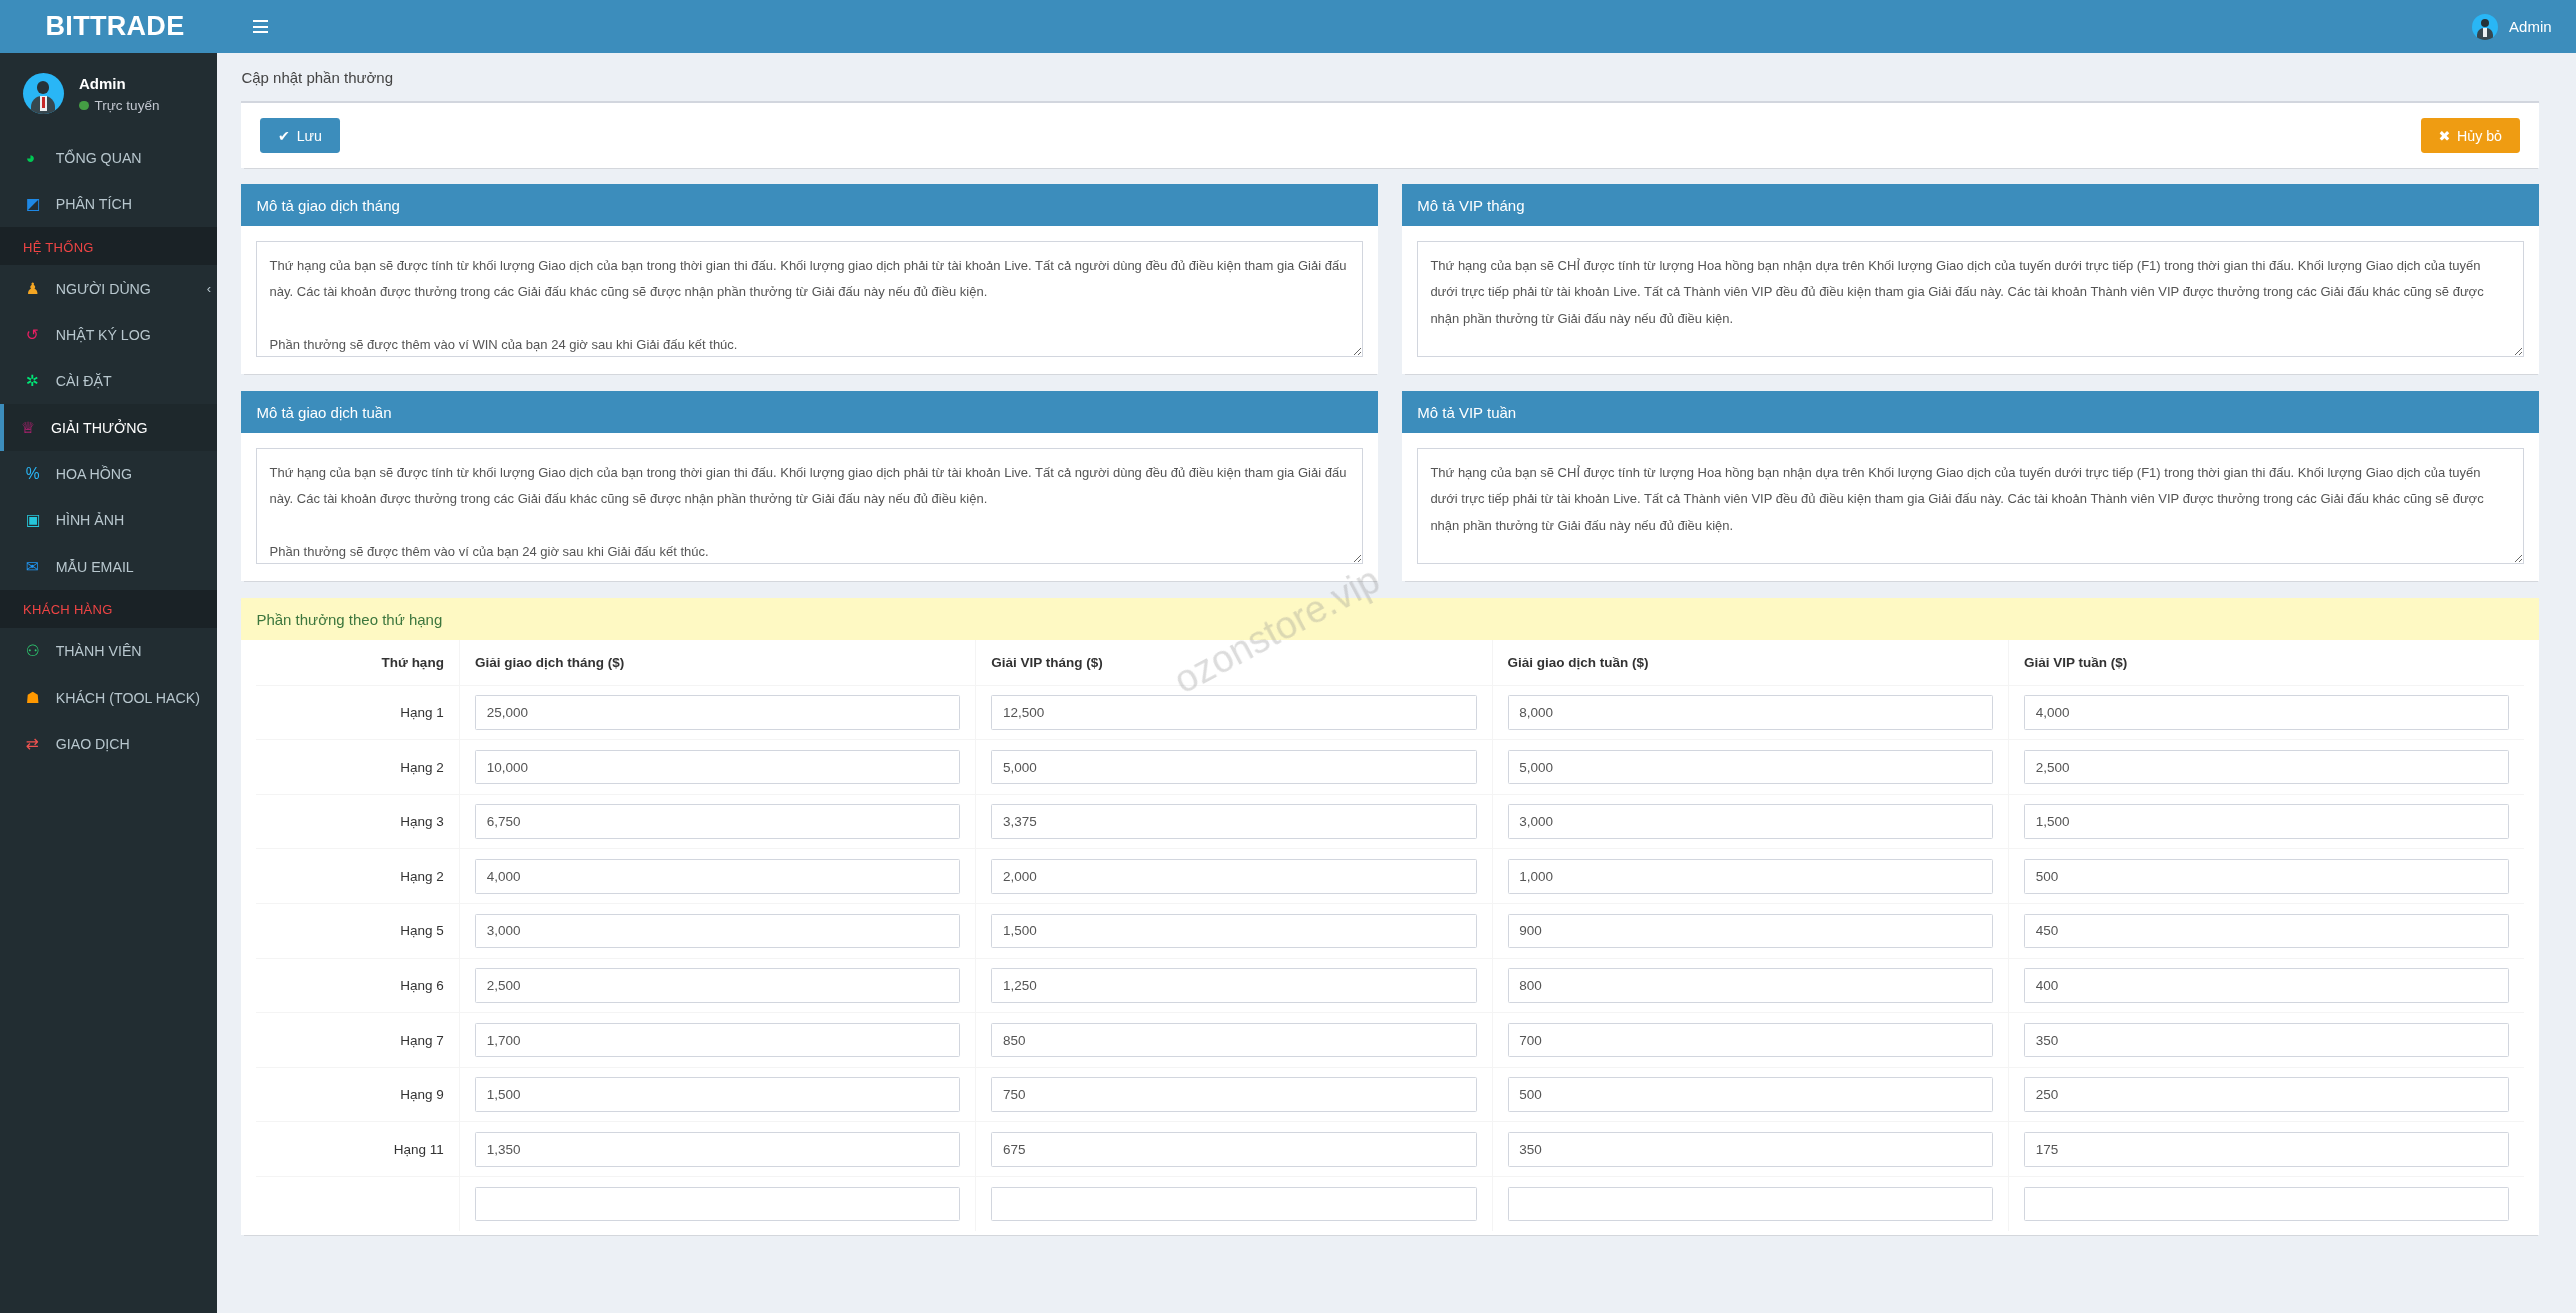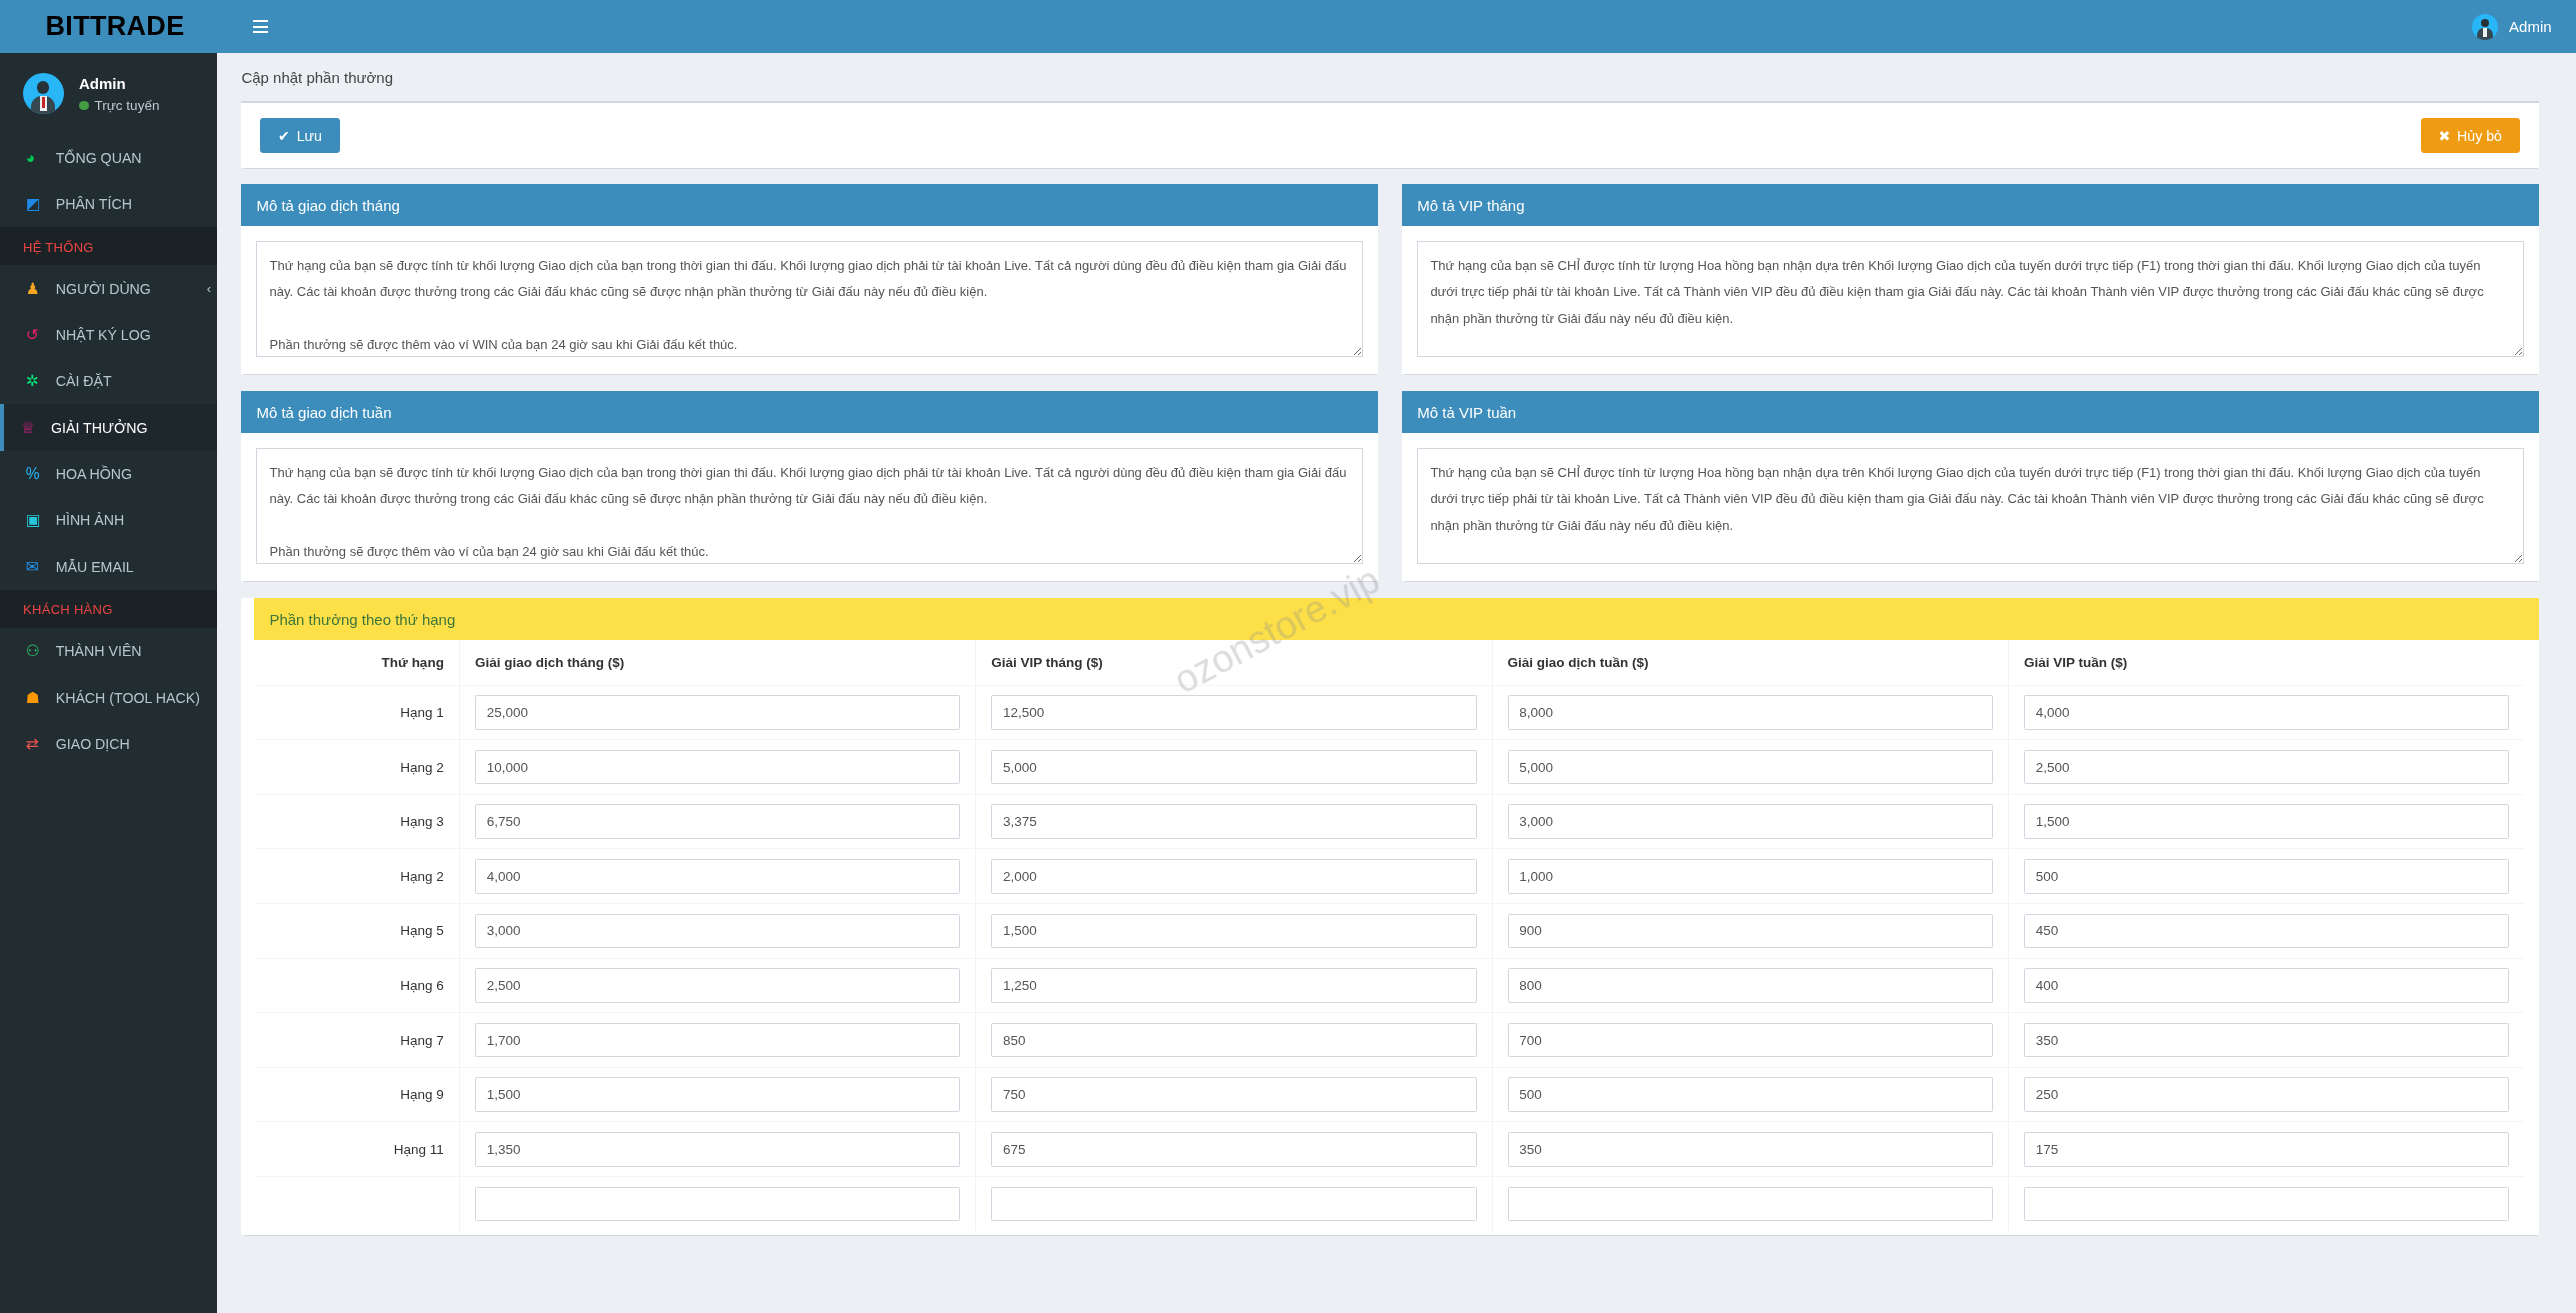--- a/index.html
+++ b/index.html
@@ -15,21 +15,21 @@
 
   
   .sidebar {
     position: absolute; left: 0; top: 0;
     width: 230px; height: 1313px;
     background: #222d32;
   }
   .brand {
     height: 53px;
     background: #3c8dbc;
-    color: #000000;
+    color: #ffffff;
     display: flex; align-items: center; justify-content: center;
     font-size: 27px; font-weight: bold; letter-spacing: 0.3px;
   }
   .userpanel {
     display: flex; align-items: center;
     padding: 20.3px 0 20.3px 23px;
     gap: 15px;
   }
   .avatar {
     width: 41px; height: 41px; border-radius: 50%;
@@ -166,21 +166,21 @@
   }
   textarea.desc::-webkit-scrollbar { width: 13px; background: #f1f1f1; }
   textarea.desc::-webkit-scrollbar-thumb { background: #b8b8b8; border: 0.7px solid #ddd; }
   textarea.desc::-webkit-scrollbar-button:single-button {
     background: #f1f1f1; display: block; height: 12.2px;
     border: 0.7px solid #ddd;
   }
 
   
   .panel-green .panel-head {
-    background: #fde047; color: #3c763d; margin-left: 13px;
+    background: #fef9c3; color: #3c763d;
   }
   .table-wrap { padding: 0 15px 4.1px 15px; }
   table.rank { width: 100%; border-collapse: collapse; }
   table.rank th {
     text-align: left; font-size: 13.5px; color: #333;
     padding: 15px 15px;
     border-bottom: 1.4px solid #f4f4f4;
     border-left: 0.7px solid #f4f4f4;
     font-weight: bold;
     white-space: nowrap;

